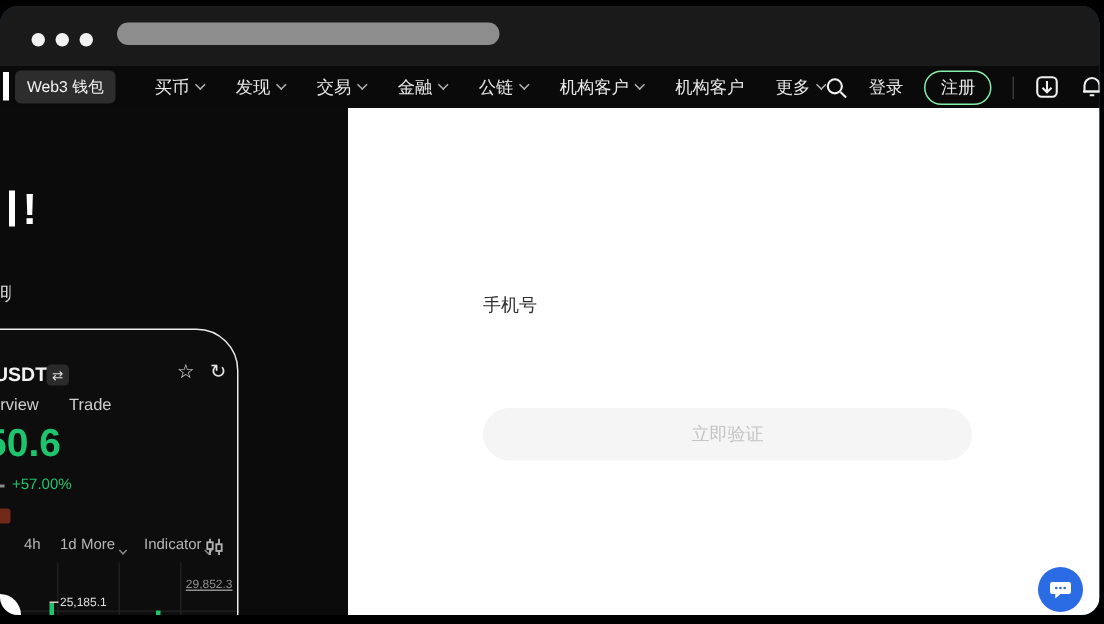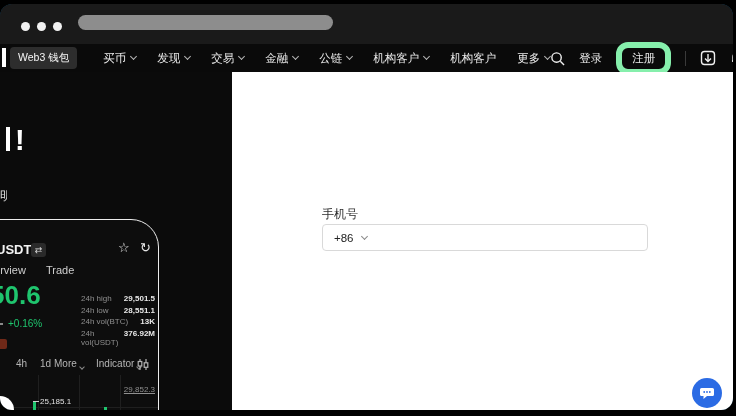--- a/index.html
+++ b/index.html
@@ -22,21 +22,21 @@
   .logo-sliver { position:absolute; left:2px; top:4px; width:4px; height:19px; background:#fff; }
   .wallet-btn { margin-left:10px; background:#2d2d2d; color:#f5f5f5; font-size:10.5px;
                 padding:4px 8px; border-radius:4px; white-space:nowrap; }
   .nav-divider { width:1px; height:14px; background:#3a3a3a; margin:0 12px 0 14px; }
   .nav-items { display:flex; align-items:center; gap:21px; }
   .nav-item { display:flex; align-items:center; white-space:nowrap; cursor:default; }
   .chev { width:5px; height:5px; border-right:1.3px solid #b5b5b5; border-bottom:1.3px solid #b5b5b5;
           transform:rotate(45deg); margin-left:5px; margin-top:-3px; }
   .nav-right { margin-left:auto; display:flex; align-items:center; gap:14px; padding-right:14px; }
   .nav-right svg { display:block; }
-  .register-pill { border:6px solid #86efac; border-radius:12px; padding:3px 10px; white-space:nowrap; }
+  .register-pill { border:1px solid #86efac; border-radius:12px; padding:3px 10px; white-space:nowrap; }
   .vdiv2 { width:1px; height:15px; background:#3a3a3a; }
 
   
   .content { position:absolute; left:0; top:68px; width:100%; height:338px; display:flex; }
   .left-dark { position:relative; width:232px; height:100%; background:#0b0b0b; overflow:hidden; flex:none; }
   .white-panel { position:relative; flex:1; background:#ffffff; }
 
   
   .hero-exclaim { position:absolute; left:6px; top:52px; color:#fff; font-size:29px; font-weight:bold; display:flex; align-items:flex-start; }
   .exclaim-bar { width:4px; height:24px; background:#fff; margin-right:5px; margin-top:3px; }
@@ -68,21 +68,21 @@
   .axis-right { position:absolute; right:3px; top:165px; color:#8f8f8f; font-size:8px;text-decoration:underline; }
   .axis-left { position:absolute; left:100px; top:177px; color:#e0e0e0; font-size:8px; }
   .axis-tick { position:absolute; left:93px; top:181px; width:6px; height:1px; background:#cccccc; }
   #vol-bars { position:absolute; left:0; top:155px; width:100%; height:45px; }
   #vol-bars div { position:absolute; bottom:0; background:#1fc56e; }
   .corner-arc { position:absolute; left:-14px; top:324px; width:28px; height:28px; border-radius:50%; background:#fff; }
 
   
   .v-title { position:absolute; left:90px; top:56px; color:#080808; font-size:25px; font-weight:bold; }
   .v-subtitle { position:absolute; left:90px; top:100px; color:#404040; font-size:12.5px; }
-  .v-label { position:absolute; left:90px; top:134px; color:#2e2e2e; font-size:12px; }
+  .v-label { position:absolute; left:90px; top:123px; color:#2e2e2e; font-size:12px; }
   .v-input { position:absolute; left:90px; top:152px; width:326px; height:27px; border:1px solid #d9d9d9;
              border-radius:4px; background:#fff; display:flex; align-items:center; padding-left:11px; }
   .cc-text { color:#222; font-size:11.5px; }
   .cc-chev { width:5px; height:5px; border-right:1.2px solid #8a8a8a; border-bottom:1.2px solid #8a8a8a;
              transform:rotate(45deg); margin-left:8px; margin-top:-3px; }
   .v-button { position:absolute; left:90px; top:200px; width:326px; height:35px; background:#f5f5f5;
               border:none; border-radius:18px; color:#c4c4c4; font-size:12px; font-family:inherit; }
   .chat-fab { position:absolute; left:460px; top:306px; width:30px; height:30px; border-radius:50%;
               background:#2b6be4; display:flex; align-items:center; justify-content:center; }
 </style>
@@ -175,39 +175,21 @@
 
         <div class="phone">
           <div class="pair">USDT</div>
           <div class="swap-chip">⇄</div>
           <div class="p-icon" style="left:178px">☆</div>
           <div class="p-icon" style="left:200px">↻</div>
           <div class="tab" style="left:40px">Overview</div>
           <div class="tab" style="left:106px">Trade</div>
           <div class="price">50.6</div>
           <div class="change-sliver"></div>
-          <div class="change">+0.16%</div>
-          <div class="stats">
-            <div class="stat-row">
-                <span class="stat-label">24h high</span>
-                <span class="stat-value">29,501.5</span>
-              </div>
-            <div class="stat-row">
-                <span class="stat-label">24h low</span>
-                <span class="stat-value">28,551.1</span>
-              </div>
-            <div class="stat-row">
-                <span class="stat-label">24h vol(BTC)</span>
-                <span class="stat-value">13K</span>
-              </div>
-            <div class="stat-row">
-                <span class="stat-label">24h vol(USDT)</span>
-                <span class="stat-value">376.92M</span>
-              </div>
-          </div>
+          <div class="change">+57.00%</div>
           <div class="sell-badge"></div>
           <div class="ctoolbar">
             <div class="ct-item" style="left:76px">
                 <span>4h</span>
               </div>
             <div class="ct-item" style="left:100px">
                 <span>1d</span>
               </div>
             <div class="ct-item" style="left:114px">
                 <span>More</span>
@@ -236,24 +218,21 @@
           <div id="vol-bars">
               <div style="left: 93px; width: 3px; height: 18px;"></div>
               <div style="left: 164px; width: 3px; height: 13px;"></div>
             </div>
         </div>
         <div class="corner-arc"></div>
       </div>
 
       <div class="white-panel">
         <div class="v-label">手机号</div>
-        <div class="v-input">
-          <span class="cc-text">+86</span>
-          <span class="cc-chev"></span>
-        </div>
+        <button class="v-button">立即验证</button>
         <div class="chat-fab">
           <svg width="16" height="16" viewBox="0 0 16 16">
             <path d="M2.5 3 h11 a1.5 1.5 0 0 1 1.5 1.5 v5 a1.5 1.5 0 0 1 -1.5 1.5 h-5.5 l-3.5 3 v-3 h-2 a1.5 1.5 0 0 1 -1.5 -1.5 v-5 a1.5 1.5 0 0 1 1.5 -1.5 Z" fill="#ffffff"></path>
             <circle cx="5.2" cy="7" r="0.9" fill="#2b6be4"></circle>
               <circle cx="8" cy="7" r="0.9" fill="#2b6be4"></circle>
               <circle cx="10.8" cy="7" r="0.9" fill="#2b6be4"></circle>
           </svg>
         </div>
       </div>
 

